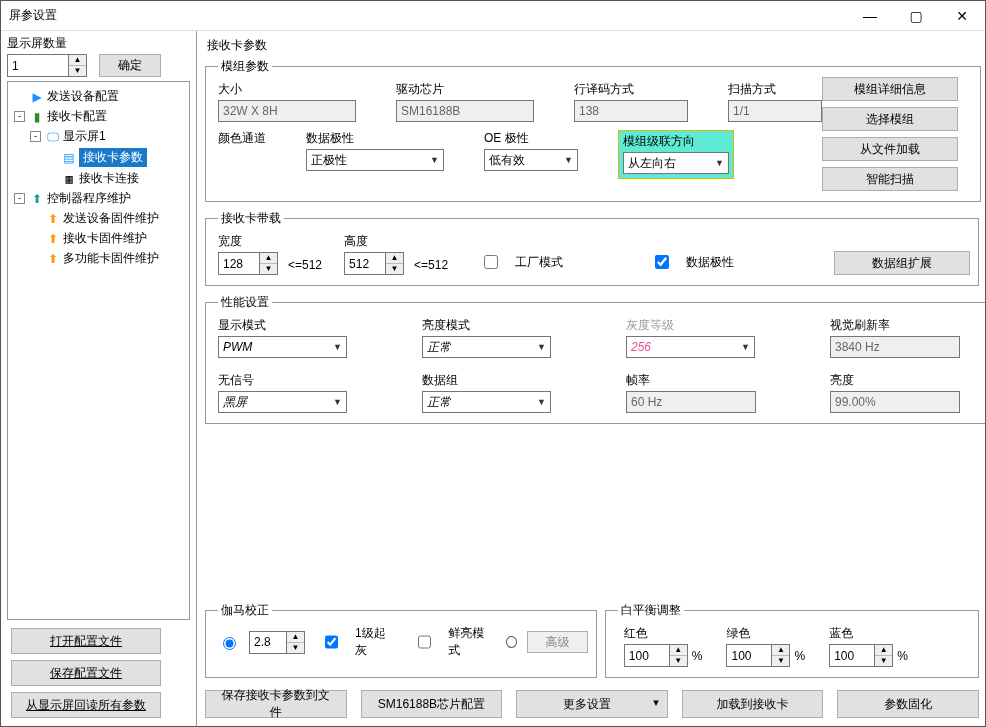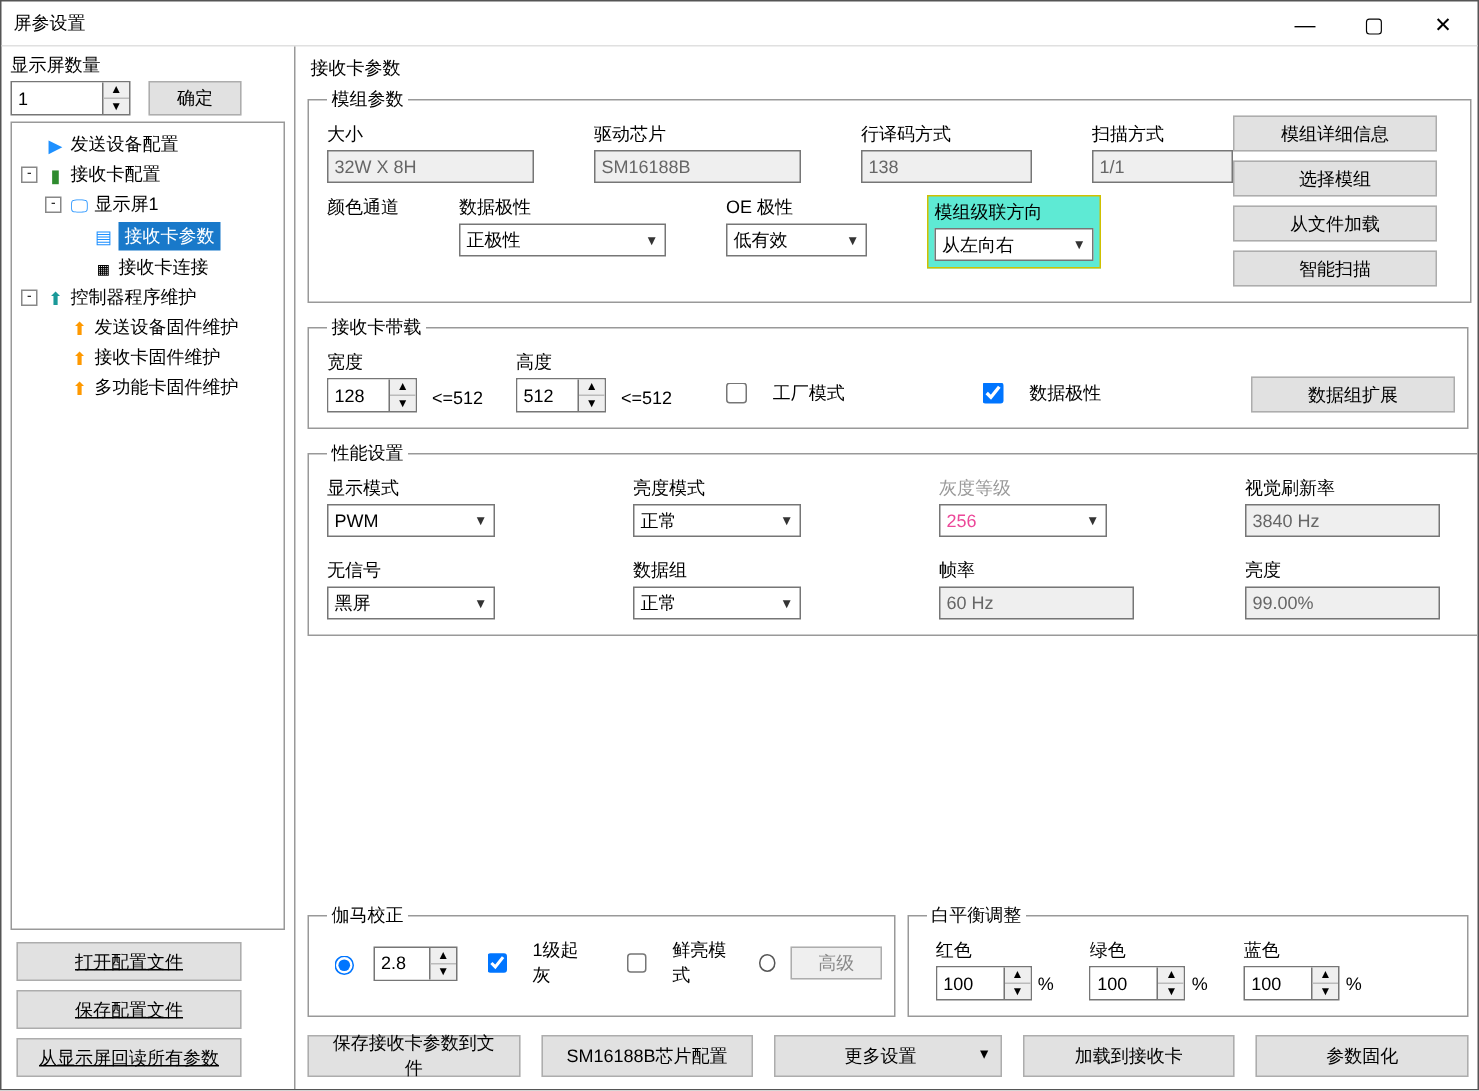--- a/index.html
+++ b/index.html
@@ -219,21 +219,21 @@
   .chk input { width: 14px; height: 14px; }
   
   .perf-grid {
     display: grid;
     grid-template-columns: 178px 178px 178px 178px;
     column-gap: 26px;
     row-gap: 14px;
   }
   .perf-col { display: flex; flex-direction: column; gap: 2px; }
   .perf-col .lbl.disabled { color: #9a9a9a; }
-  .perf-col .txt { width: 112px; }
+  .perf-col .txt { width: 129px; font-style: italic; }
   .val {
     border: 1px solid #767676;
     background: #efefef;
     color: #666;
     height: 22px;
     padding: 0 4px;
     width: 130px;
     display: flex;
     align-items: center;
   }

